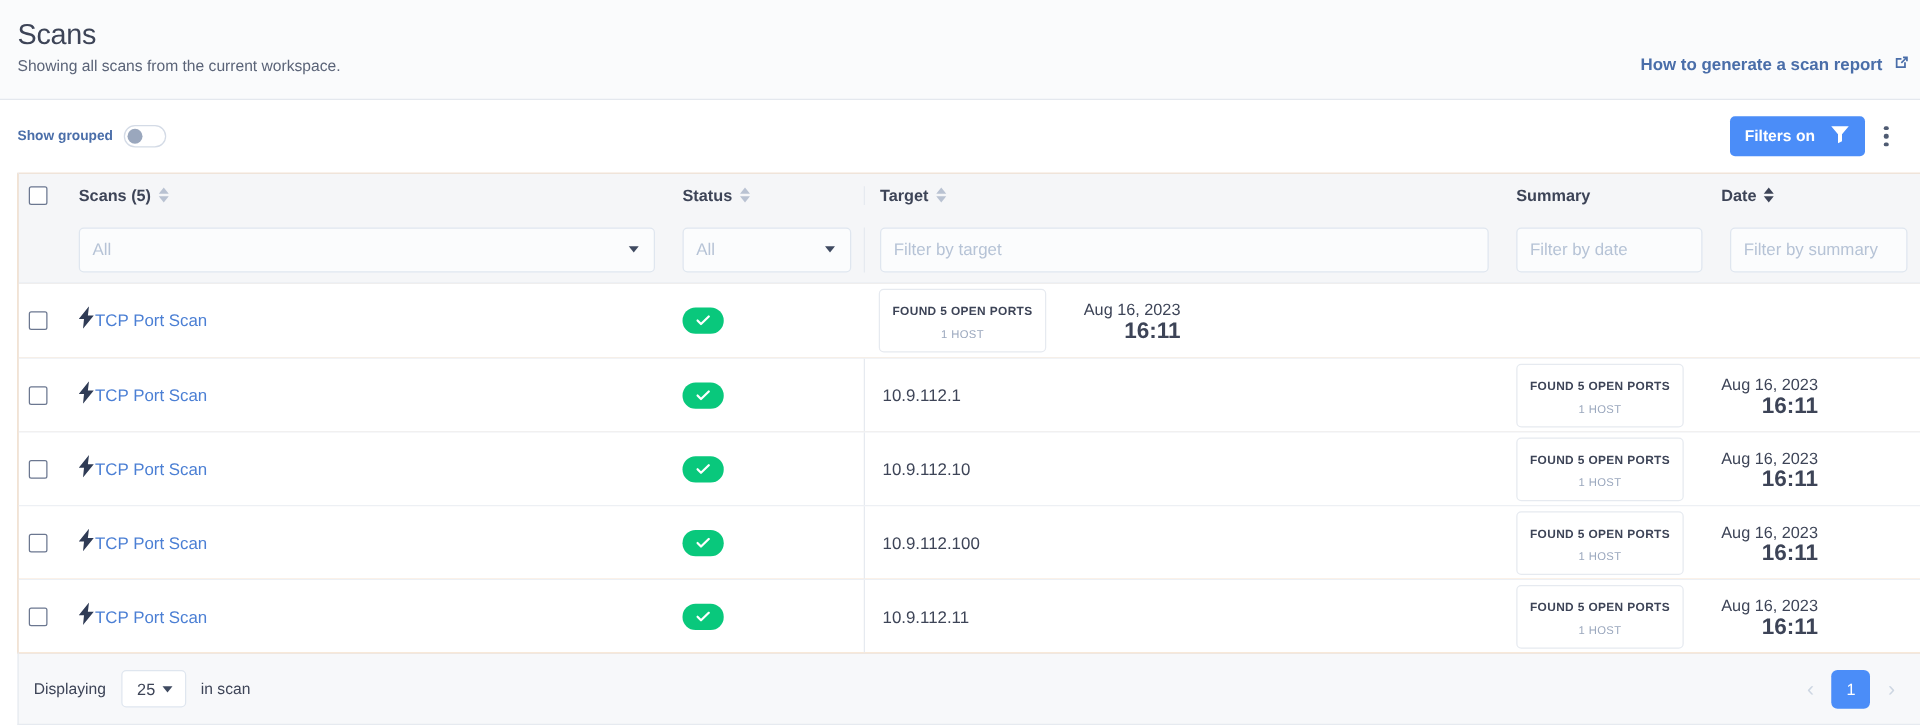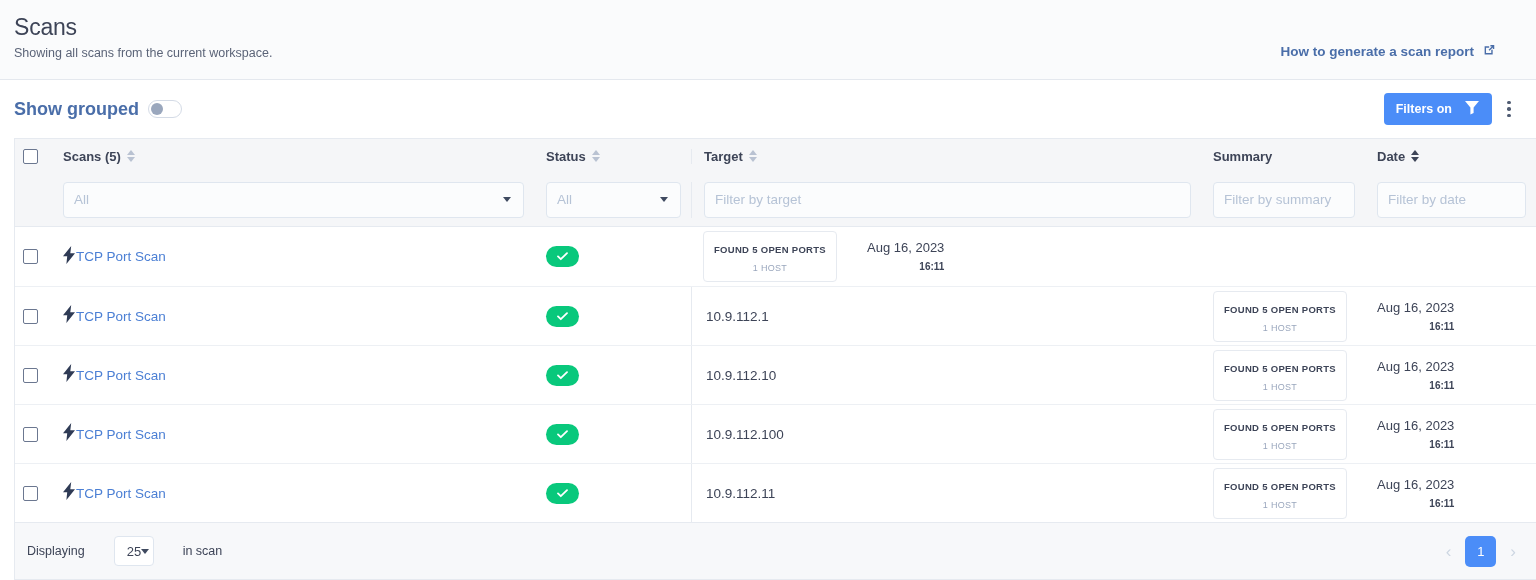--- a/index.html
+++ b/index.html
@@ -28,21 +28,21 @@
     margin: 0 0 6px 0;
     line-height: 26px;
   }
   .page-subtitle {
     font-size: 12.5px;
     color: #5b6478;
     line-height: 15px;
   }
   .header-link {
     position: absolute;
-    right: 40px;
+    right: 8px;
     top: 43px;
     font-size: 13.5px;
     font-weight: bold;
     color: #4a6ea9;
     display: flex;
     align-items: center;
     gap: 8px;
     cursor: pointer;
     text-decoration: none;
   }
@@ -56,21 +56,21 @@
     display: flex;
     align-items: center;
     padding: 0 14px;
   }
   .show-grouped {
     display: flex;
     align-items: center;
     gap: 9px;
   }
   .show-grouped-label {
-    font-size: 18px;
+    font-size: 11px;
     font-weight: bold;
     color: #4a6ea9;
   }
   .toggle {
     width: 34px; height: 18px;
     border-radius: 9px;
     border: 1px solid #d4dbe6;
     background: #ffffff;
     position: relative;
     cursor: pointer;
@@ -262,43 +262,43 @@
   }
   .summary-sub {
     font-size: 9px;
     color: #9aa7bd;
     letter-spacing: 0.3px;
     line-height: 12px;
     margin-top: 1px;
   }
   .date-cell { line-height: 17px; text-align: right; }
   .date-main { font-size: 13px; color: #3d4457; }
-  .date-time { font-size: 10px; font-weight: bold; color: #3d4457; }
+  .date-time { font-size: 18px; font-weight: bold; color: #3d4457; }
 
   
   .footer {
     height: 57px;
     margin-left: 14px;
     background: #f7f8fa;
     border: 1px solid #e6eaf0;
     border-right: none;
     border-top: none;
     display: flex;
     align-items: center;
     padding: 0 20px 0 12px;
   }
   .footer-left {
     display: flex;
     align-items: center;
-    gap: 29px;
+    gap: 12px;
     font-size: 12.5px;
     color: #3d4457;
   }
   .per-page {
-    width: 40px; height: 30px;
+    width: 52px; height: 30px;
     border: 1px solid #dfe6ef;
     border-radius: 4px;
     background: #fff;
     display: flex;
     align-items: center;
     justify-content: space-between;
     padding: 0 8px 0 12px;
     font-size: 13px;
     color: #3d4457;
     cursor: pointer;
@@ -422,28 +422,28 @@
         <div class="fld select">
           <span>All</span>
           <span class="chev"></span>
         </div>
       </div>
       <div class="filter-cell c-target">
         <div class="fld">
           <span>Filter by target</span>
         </div>
       </div>
+      <div class="filter-cell c-date">
+        <div class="fld">
+          <span>Filter by date</span>
+        </div>
+      </div>
       <div class="filter-cell c-summary">
         <div class="fld">
           <span>Filter by summary</span>
-        </div>
-      </div>
-      <div class="filter-cell c-date">
-        <div class="fld">
-          <span>Filter by date</span>
         </div>
       </div>
     </div>
   </div>
 
   <div class="tbody">
 
     <div class="row tr">
       <div class="cell c-check">
         <span class="checkbox"></span>

